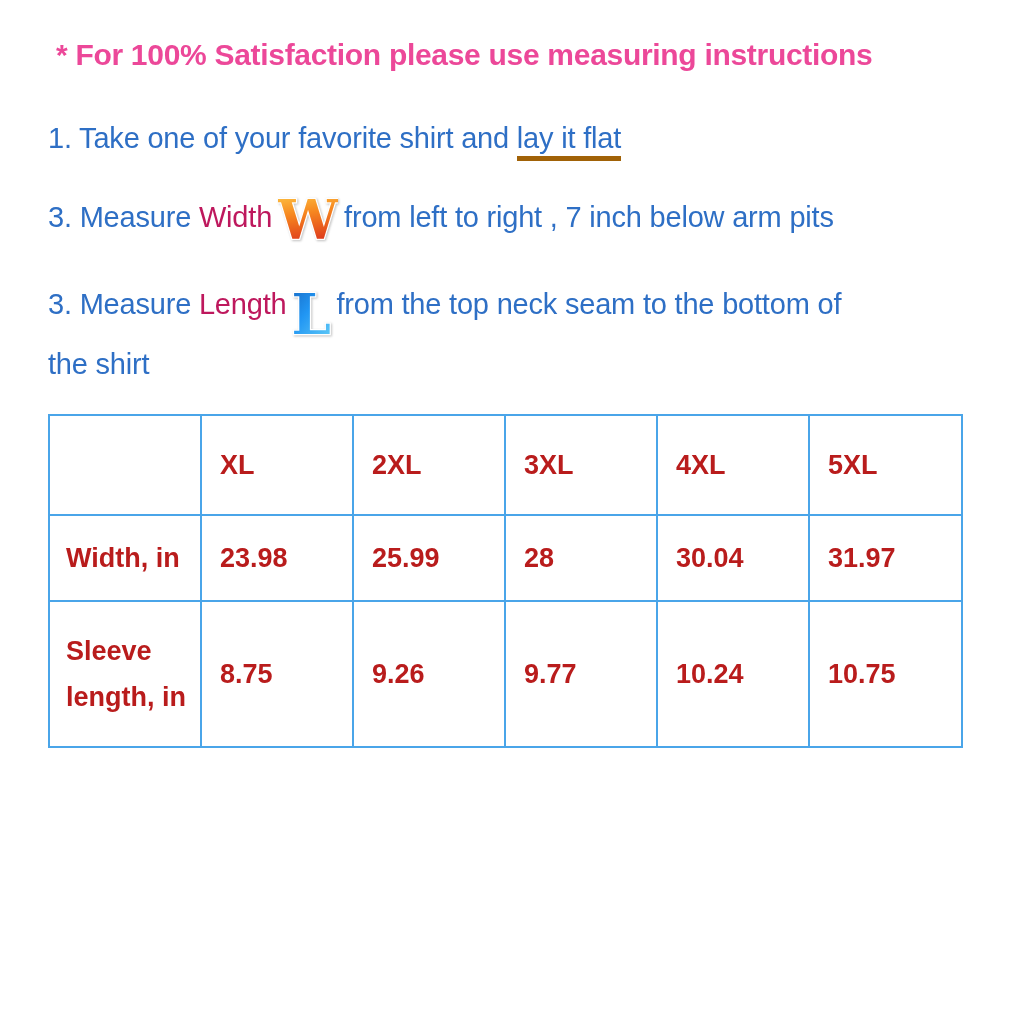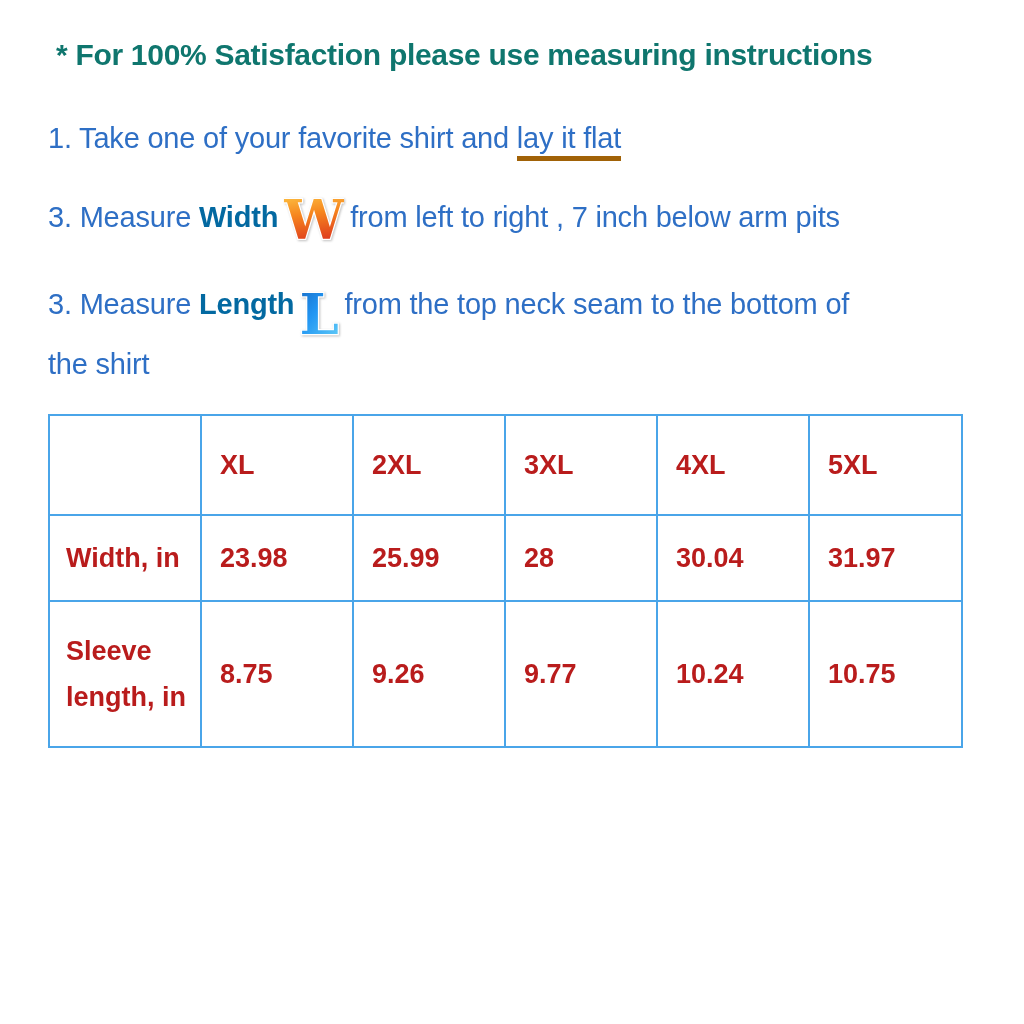--- a/index.html
+++ b/index.html
@@ -10,38 +10,38 @@
     background: #ffffff;
     font-family: "Liberation Sans", sans-serif;
   }
   .content {
     padding: 28px 48px 0 48px;
     width: 1024px;
   }
   .heading {
     margin: 0 0 30px 0;
     padding-left: 8px;
-    color: #0f766e;
+    color: #ec4899;
     font-size: 30px;
     font-weight: bold;
     line-height: 54px;
     letter-spacing: -0.3px;
   }
   .step {
     margin: 0 0 24px 0;
     color: #2e6fc5;
     font-size: 29px;
     font-weight: 400;
     line-height: 52px;
     letter-spacing: -0.2px;
     white-space: nowrap;
   }
   .step .bold-word {
-    font-weight: bold;
-    color: #0369a1;
+    font-weight: normal;
+    color: #be185d;
   }
   .underlined {
     border-bottom: 5px solid #a16207;
     padding-bottom: 2px;
   }
   .letter-icon {
     vertical-align: middle;
     margin: 0 6px;
     filter: drop-shadow(1px 1px 1px rgba(120,120,120,0.45));
   }

